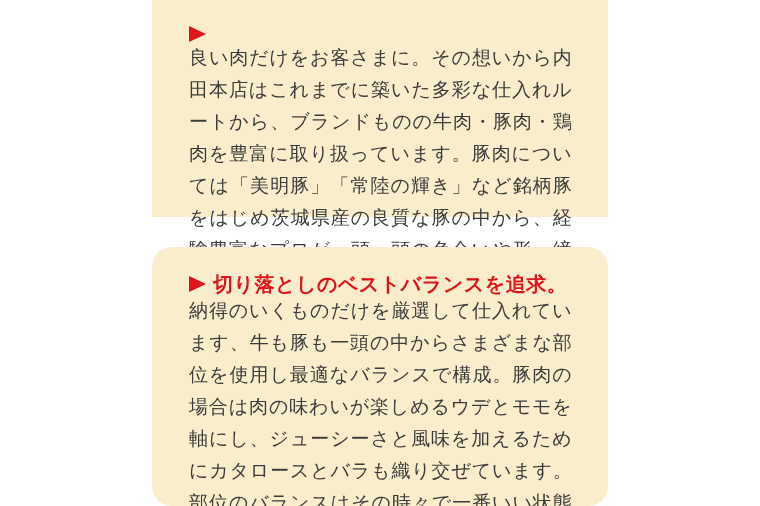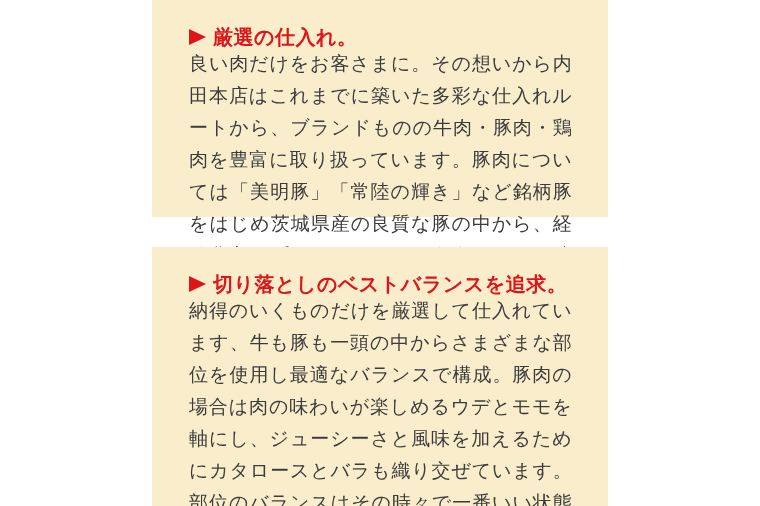--- a/index.html
+++ b/index.html
@@ -20,21 +20,21 @@
     width: 760px; height: 506px;
   }
   .panel {
     position: absolute;
     left: 152px;
     width: 456px;
     background: var(--panel-bg);
     padding: 26px 36px 0 37px;
   }
   .panel.first  { top: 0;     height: 217px; }
-  .panel.second { top: 247px; height: 259px; }
+  .panel.second { top: 247px; height: 259px; border-radius: 20px; }
   .heading {
     display: flex;
     align-items: center;
     color: var(--accent);
     font-size: 20px;
     font-weight: bold;
     letter-spacing: 0.5px;
     line-height: 1.1;
   }
   .tri {
@@ -54,21 +54,20 @@
   }
 </style>
 </head>
 <body>
 
 <div class="stage">
 
   <section class="panel first">
     <h2 class="heading">
       <span class="tri"></span>
-      <span>厳選の仕入れ。</span>
     </h2>
     <p class="body-text">良い肉だけをお客さまに。その想いから内田本店はこれまでに築いた多彩な仕入れルートから、ブランドものの牛肉・豚肉・鶏肉を豊富に取り扱っています。豚肉については「美明豚」「常陸の輝き」など銘柄豚をはじめ茨城県産の良質な豚の中から、経験豊富なプロが一頭一頭の色合いや形、締まり具合などを確認し、納得のいくものだけを厳選して仕入れています。</p>
   </section>
 
   <section class="panel second">
     <h2 class="heading">
       <span class="tri"></span>
       <span>切り落としのベストバランスを追求。</span>
     </h2>
     <p class="body-text">納得のいくものだけを厳選して仕入れています、牛も豚も一頭の中からさまざまな部位を使用し最適なバランスで構成。豚肉の場合は肉の味わいが楽しめるウデとモモを軸にし、ジューシーさと風味を加えるためにカタロースとバラも織り交ぜています。部位のバランスはその時々で一番いい状態のものを見極め、配合も適宜調整しています。</p>

